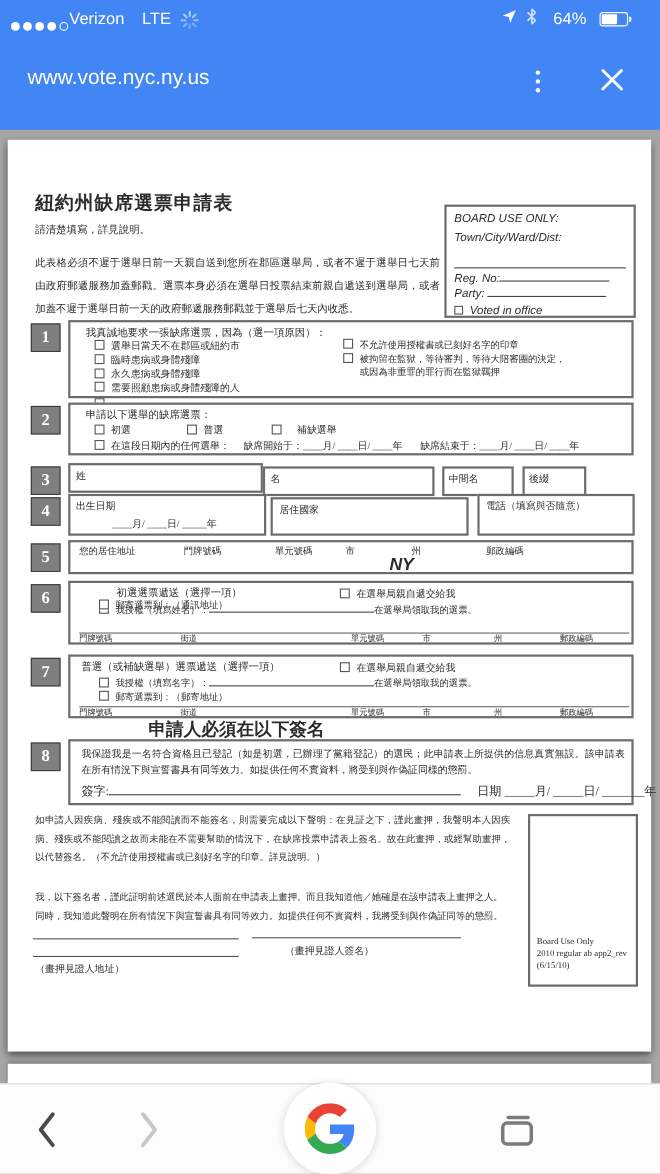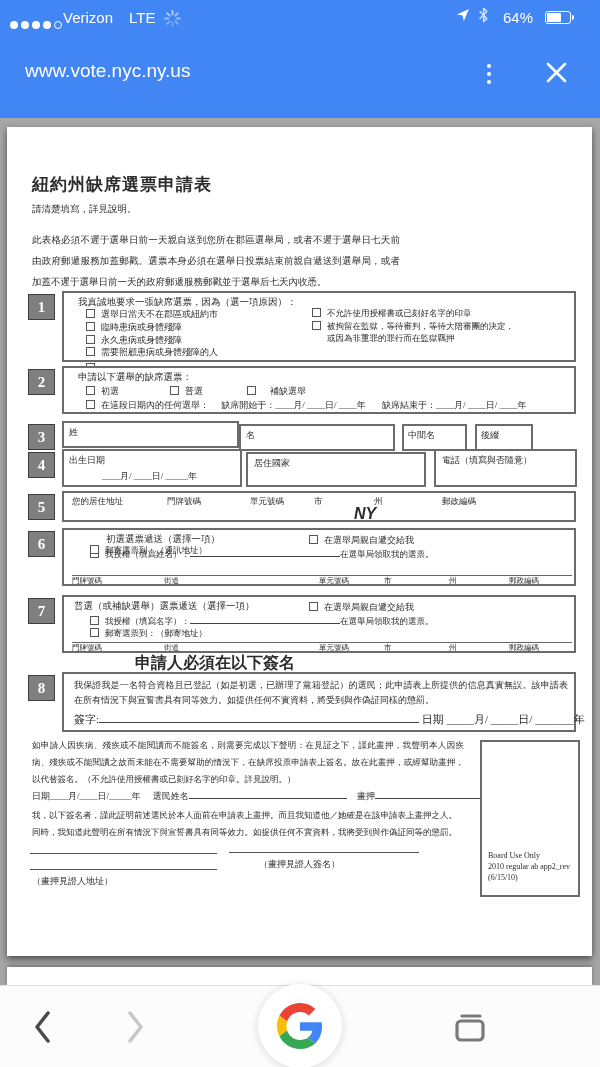--- a/index.html
+++ b/index.html
@@ -86,20 +86,28 @@
       </svg>
   </div>
 </div>
 
 <div class="page">
 
   <div class="abs nw" style="left:25px;top:46px;font-size:17px;font-weight:bold;letter-spacing:1px;">紐約州缺席選票申請表</div>
   <div class="abs nw f95" style="left:25px;top:76px;">請清楚填寫，詳見說明。</div>
   <div class="abs f95 jp" style="left:25px;top:103px;width:368px;line-height:21px;">此表格必須不遲于選舉日前一天親自送到您所在郡區選舉局，或者不遲于選舉日七天前由政府郵遞服務加蓋郵戳。選票本身必須在選舉日投票結束前親自遞送到選舉局，或者加蓋不遲于選舉日前一天的政府郵遞服務郵戳並于選舉后七天內收悉。</div>
 
+  <div class="sbox it" style="left:397px;top:59px;width:174px;height:103px;padding:5px 7px;font-size:10.5px;">
+    <div>BOARD USE ONLY:</div>
+    <div style="margin-top:5px;">Town/City/Ward/Dist:</div>
+    <div style="border-bottom:1px solid #444;height:22px;"></div>
+    <div style="margin-top:3px;"><span>Reg. No:</span><span class="ul" style="width:100px;"></span></div>
+    <div style="margin-top:2px;"><span>Party:</span> <span class="ul" style="width:108px;"></span></div>
+    <div style="margin-top:3px;"><span class="cb sm"></span><span>Voted in office</span></div>
+  </div>
 
   <div class="badge" style="top:167px;">1</div>
   <div class="sbox" style="left:55px;top:164px;width:514px;height:71px;">
     <div class="abs nw f95" style="left:14px;top:3px;">我真誠地要求一張缺席選票，因為（選一項原因）：</div>
     <div class="abs nw f9" style="left:22px;top:15px;"><span class="cb"></span><span>選舉日當天不在郡區或紐約市</span></div>
     <div class="abs nw f9" style="left:22px;top:28px;"><span class="cb"></span><span>臨時患病或身體殘障</span></div>
     <div class="abs nw f9" style="left:22px;top:41px;"><span class="cb"></span><span>永久患病或身體殘障</span></div>
     <div class="abs nw f9" style="left:22px;top:53px;"><span class="cb"></span><span>需要照顧患病或身體殘障的人</span></div>
     <div class="abs" style="left:22px;top:64px;"><span class="cb"></span></div>
     <div class="abs nw f85" style="left:248px;top:15px;"><span class="cb"></span><span>不允許使用授權書或已刻好名字的印章</span></div>
@@ -179,30 +187,25 @@
     <div class="abs nw f75" style="left:445px;top:46px;">郵政編碼</div>
   </div>
 
   <div class="abs nw" style="left:128px;top:526px;font-size:16px;font-weight:bold;">申請人必須在以下簽名</div>
 
   <div class="badge" style="top:548px;">8</div>
   <div class="sbox" style="left:55px;top:545px;width:514px;height:60px;">
     <div class="abs f9 jp" style="left:10px;top:4px;width:494px;line-height:15px;">我保證我是一名符合資格且已登記（如是初選，已辦理了黨籍登記）的選民；此申請表上所提供的信息真實無誤。該申請表在所有情況下與宣誓書具有同等效力。如提供任何不實資料，將受到與作偽証同樣的懲罰。</div>
     <div class="abs nw f11" style="left:10px;top:38px;">
       <span>簽字:</span><span class="ul" style="width:320px;"></span>
-      <span style="">日期 _____月/ _____日/ _______年</span>
+      <span style="margin-left:12px;">日期 _____月/ _____日/ _______年</span>
     </div>
   </div>
 
   <div class="abs f85 jp" style="left:25px;top:610px;width:432px;line-height:17px;">如申請人因疾病、殘疾或不能閱讀而不能簽名，則需要完成以下聲明：在見証之下，謹此畫押，我聲明本人因疾病、殘疾或不能閱讀之故而未能在不需要幫助的情況下，在缺席投票申請表上簽名。故在此畫押，或經幫助畫押，以代替簽名。（不允許使用授權書或已刻好名字的印章。詳見說明。）</div>
-  <div class="abs nw f9" style="left:25px;top:663px;">
-    <span>日期____月/____日/_____年</span>
-    <span style="margin-left:10px;">選民姓名</span><span class="ul" style="width:158px;"></span>
-    <span style="margin-left:8px;">畫押</span><span class="ul" style="width:130px;"></span>
-  </div>
   <div class="abs nw f85" style="left:25px;top:680px;line-height:17px;">我，以下簽名者，謹此証明前述選民於本人面前在申請表上畫押。而且我知道他／她確是在該申請表上畫押之人。</div>
   <div class="abs nw f85" style="left:25px;top:697px;line-height:17px;">同時，我知道此聲明在所有情況下與宣誓書具有同等效力。如提供任何不實資料，我將受到與作偽証同等的懲罰。</div>
 
   <div class="hline" style="left:23px;top:726px;width:187px;border-color:#555;"></div>
   <div class="hline" style="left:222px;top:725px;width:190px;border-color:#555;"></div>
   <div class="abs nw f9" style="left:252px;top:731px;">（畫押見證人簽名）</div>
   <div class="hline" style="left:23px;top:742px;width:187px;border-color:#555;"></div>
   <div class="abs nw f9" style="left:25px;top:748px;">（畫押見證人地址）</div>
 
   <div class="sbox" style="left:473px;top:613px;width:100px;height:157px;">

